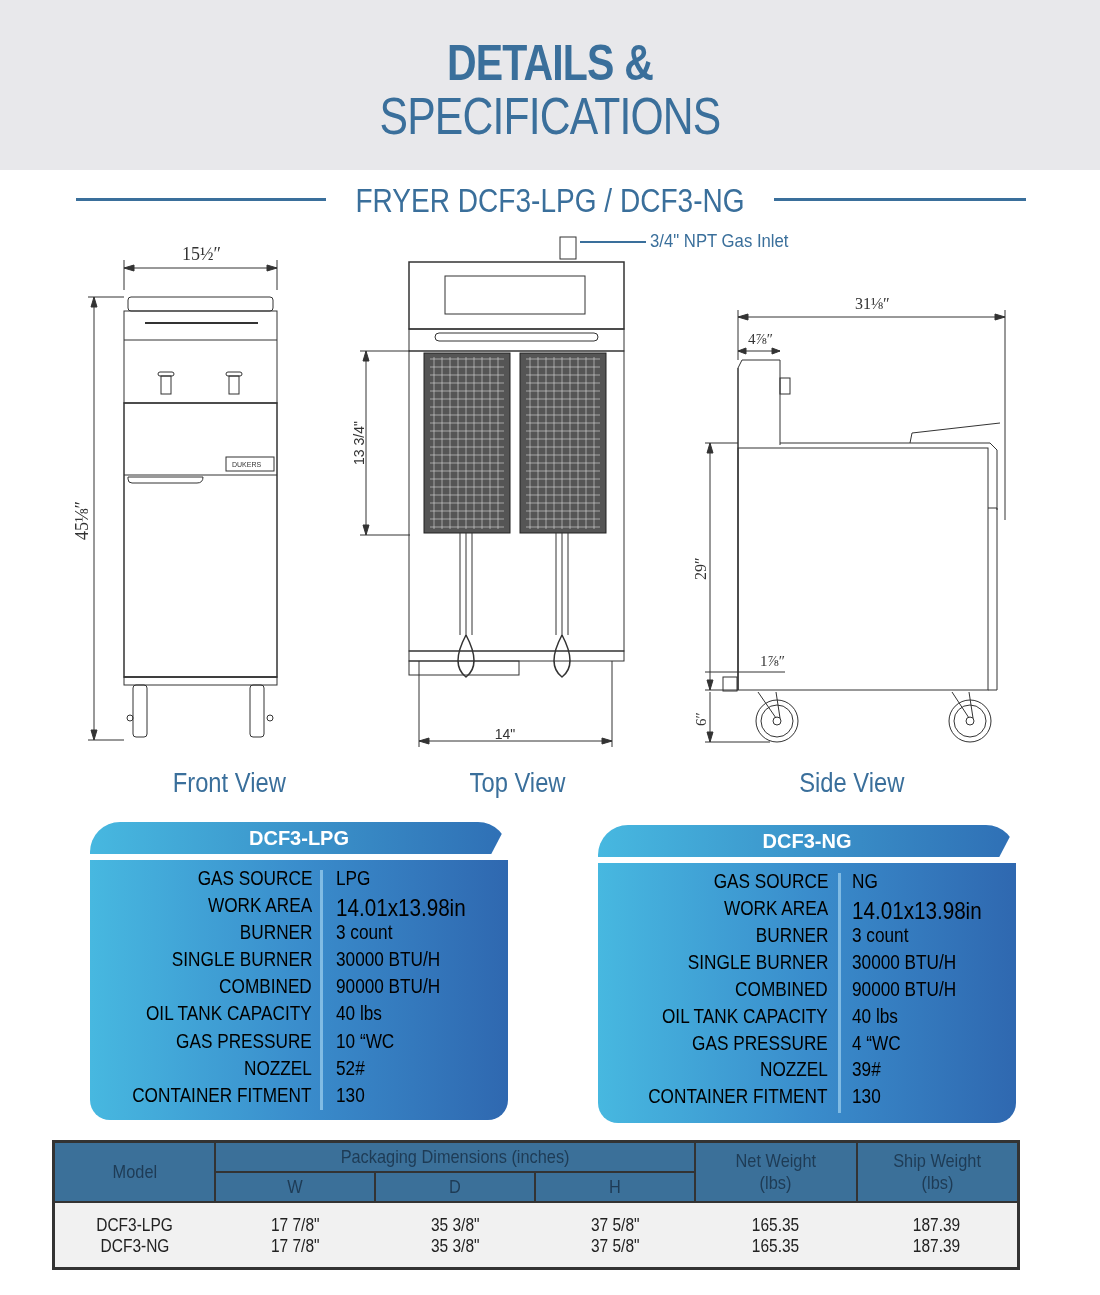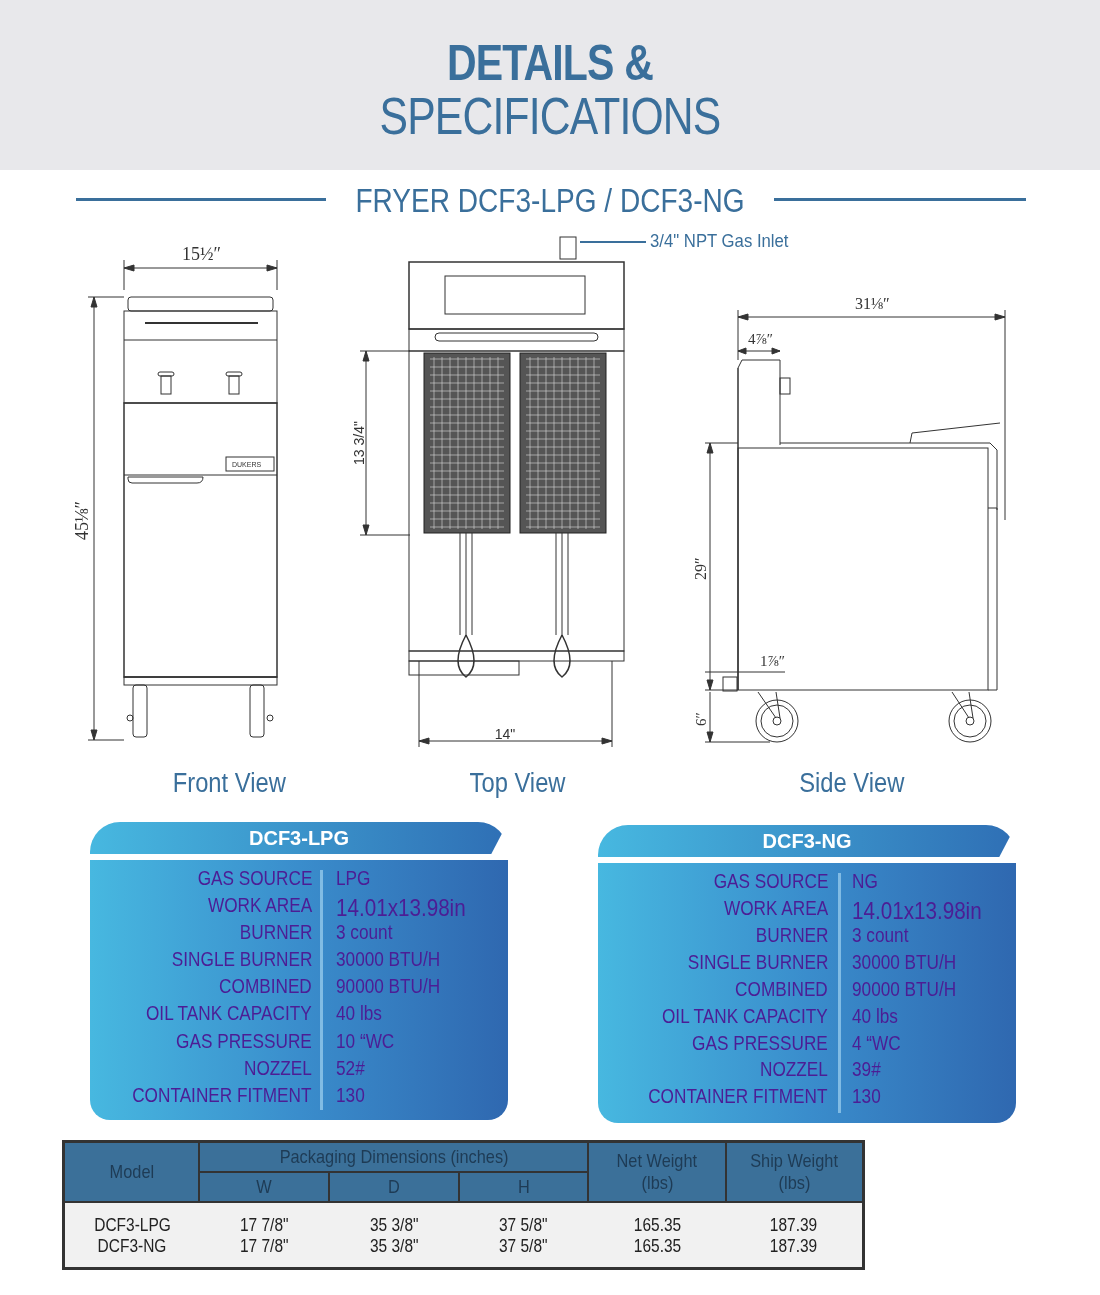--- a/index.html
+++ b/index.html
@@ -11,25 +11,25 @@
   .rule { position: absolute; top: 18px; height: 3px; background: #3a6f9b; }
   .subtitle { position: absolute; left: 0; right: 0; top: 2px; text-align: center; font-size: 33px; color: #3a6f9b; transform: scaleX(0.85); }
   .gas-label { position: absolute; left: 650px; top: 230px; font-size: 19px; color: #3a6f9b; transform: scaleX(0.88); transform-origin: left; }
   .gas-line { position: absolute; left: 580px; top: 241px; width: 66px; height: 2px; background: #3a6f9b; }
   svg.draw { position: absolute; }
   .view-label { position: absolute; top: 768px; font-size: 27px; color: #3a6f9b; transform: scaleX(0.88); }
   .card { position: absolute; }
   .card-head { position: absolute; left: 0; top: 0; height: 32px; border-radius: 30px 0 0 0; background: linear-gradient(90deg, #47b8e0 0%, #2f6fb5 100%); color: #fff; font-weight: bold; font-size: 20px; text-align: center; line-height: 32px; }
   .card-body { position: absolute; left: 0; top: 38px; border-radius: 0 0 20px 20px; background: linear-gradient(90deg, #47b8e0 0%, #3a8dcc 50%, #2f68b0 100%); }
   .card-divider { position: absolute; top: 10px; bottom: 10px; width: 3px; background: rgba(160,210,240,0.7); }
-  .spec-row { position: absolute; left: 0; width: 100%; height: 27px; color: #4c1d95; font-size: 20px; }
+  .spec-row { position: absolute; left: 0; width: 100%; height: 27px; color: #000000; font-size: 20px; }
   .spec-row .k { position: absolute; text-align: right; transform: scaleX(0.86); transform-origin: right; white-space: nowrap; }
   .spec-row .v { position: absolute; transform: scaleX(0.86); transform-origin: left; white-space: nowrap; }
   .spec-row .v.big { font-size: 24px; }
-  table.pkg { position: absolute; left: 62px; top: 1140px; width: 803px; border-collapse: collapse; border: 3px solid #333; }
+  table.pkg { position: absolute; left: 52px; top: 1140px; width: 968px; border-collapse: collapse; border: 3px solid #333; }
   table.pkg th { background: #3b7099; color: #1e3b55; font-weight: normal; font-size: 19px; border: 2px solid #333; text-align: center; }
   table.pkg td { background: #f1f1f1; font-size: 18px; color: #222; text-align: center; border-left: none; border-right: none; height: 30px; }
   .cond { display: inline-block; transform: scaleX(0.86); }
 </style>
 </head>
 <body>
 
 <div class="hero">
   <div class="l1">DETAILS &amp;</div>
   <div class="l2">SPECIFICATIONS</div>

